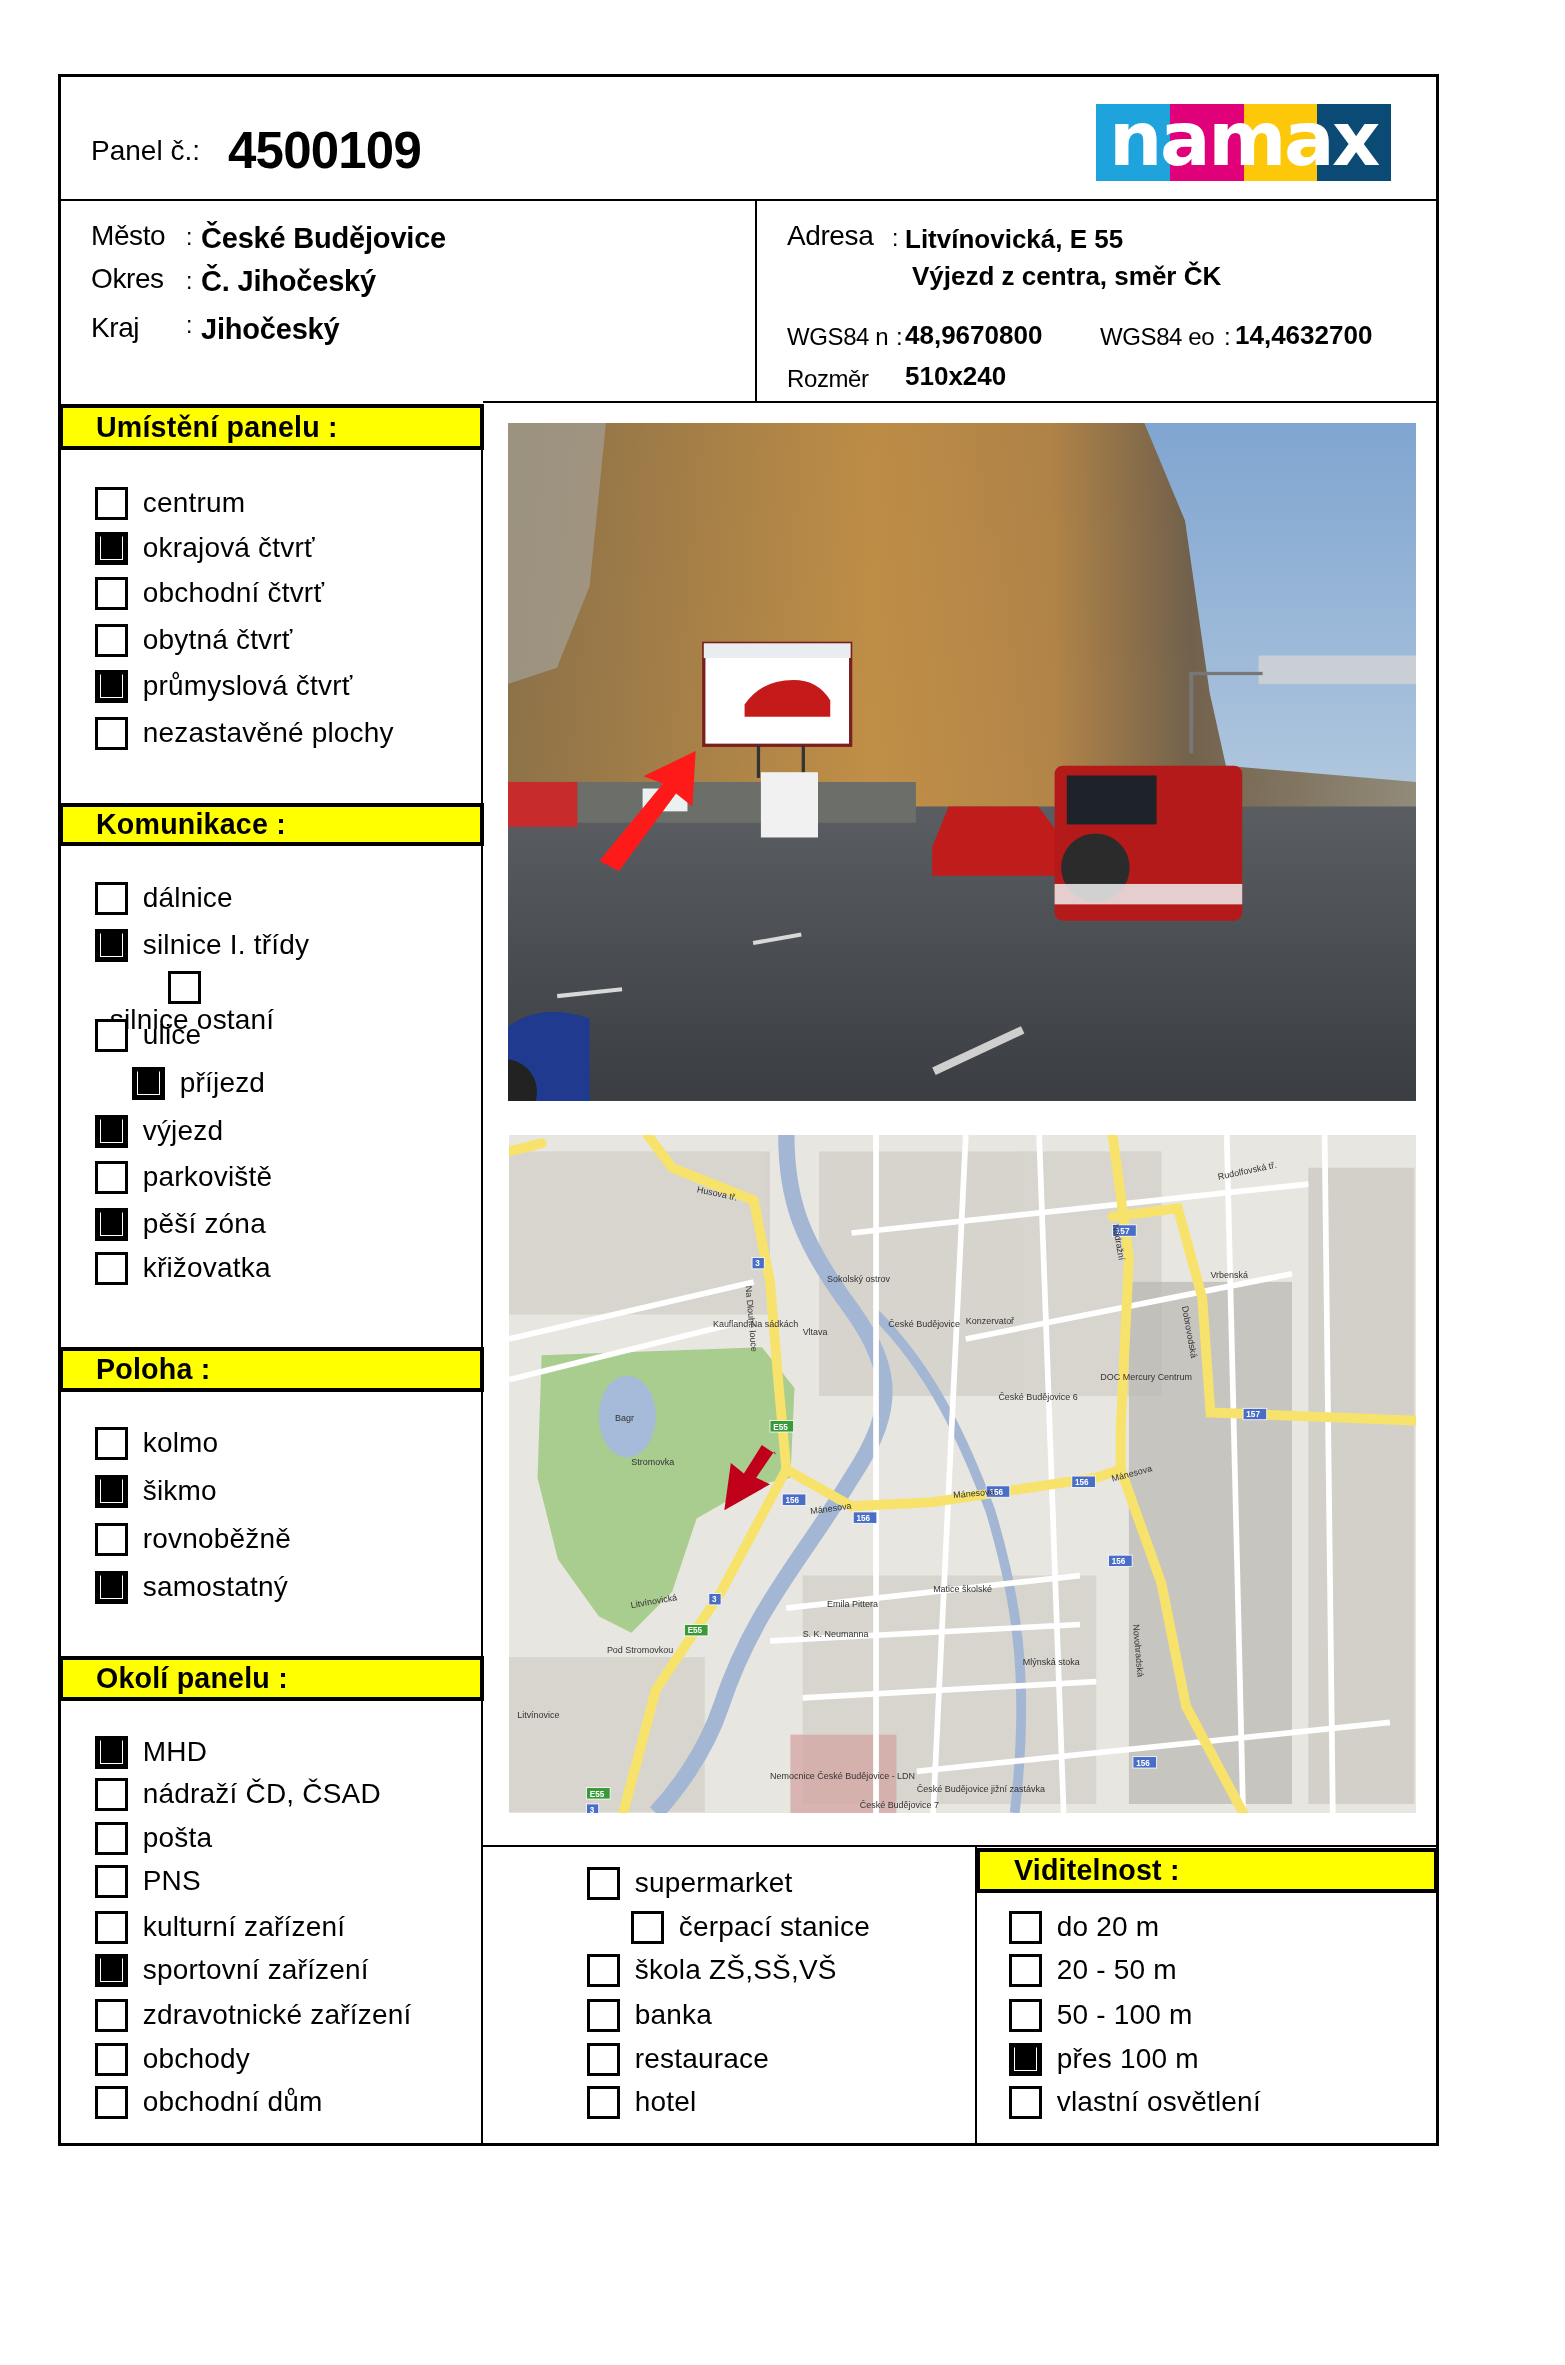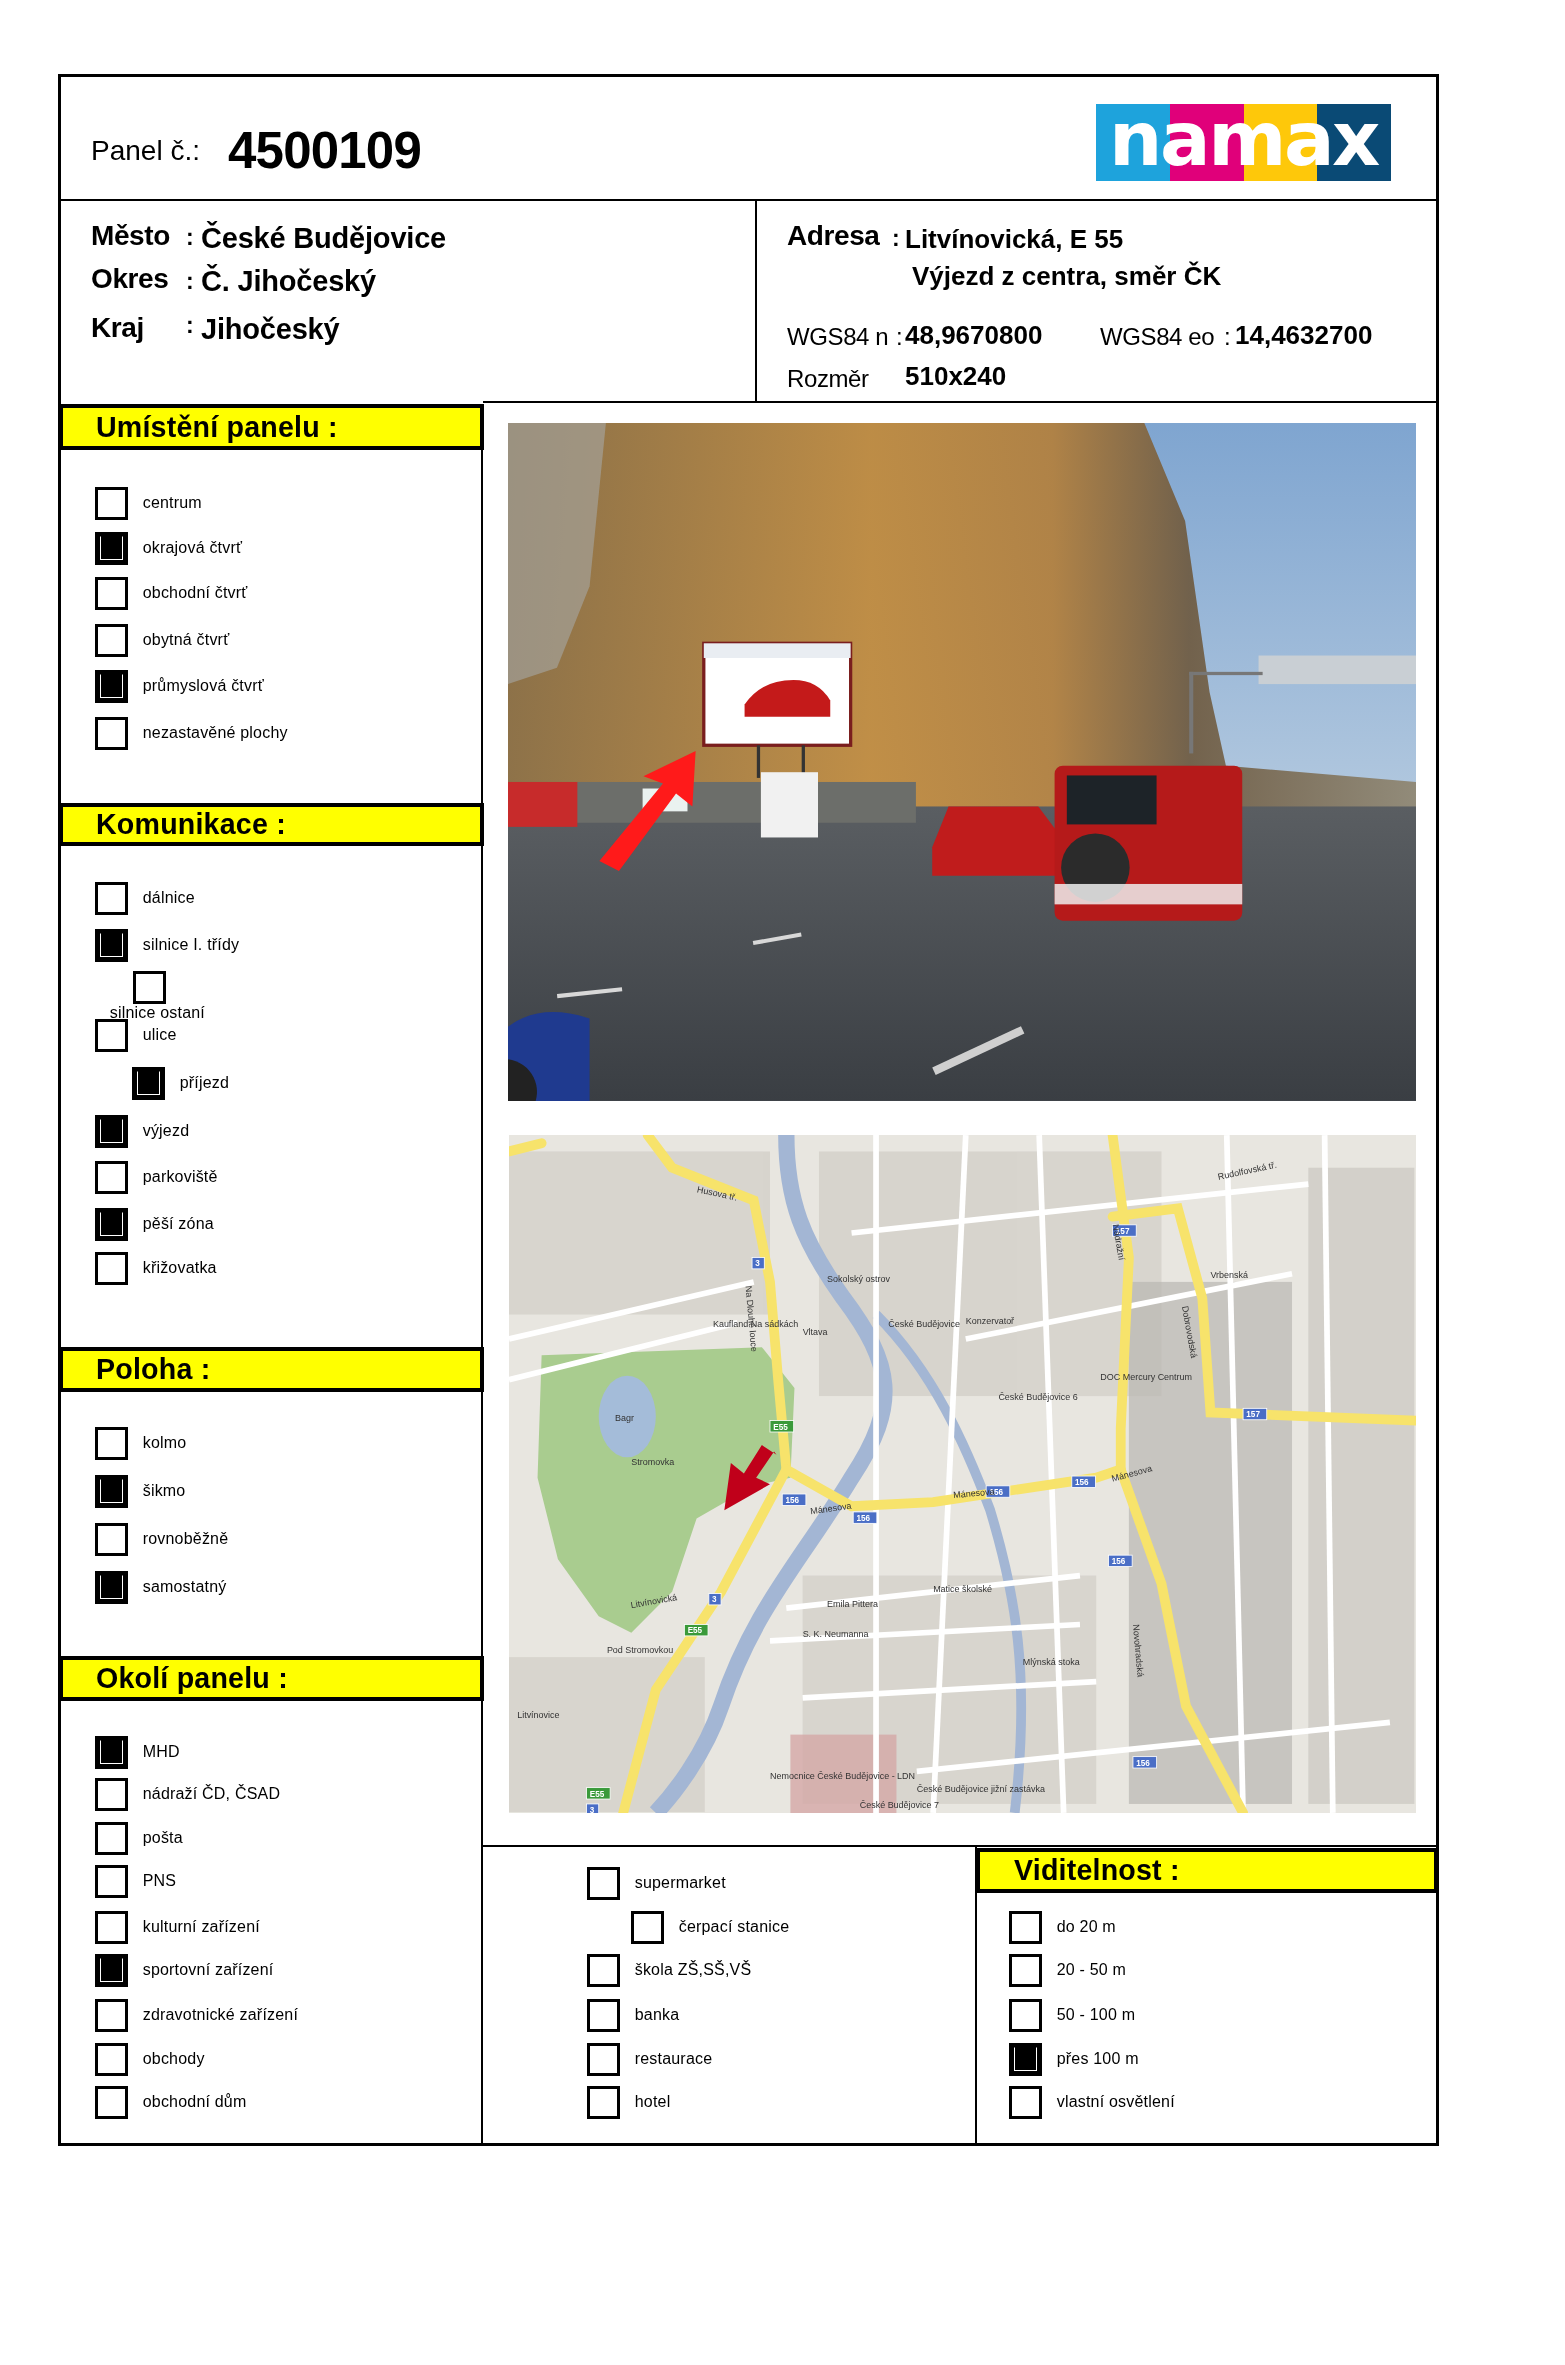--- a/index.html
+++ b/index.html
@@ -2,42 +2,42 @@
 <html style="font-size:13px"><head>
 <meta charset="utf-8">
 <style>
   html, body { margin: 0; padding: 0; background: #ffffff; }
   body { width: 1565px; height: 2366px; position: relative; overflow: hidden;
          font-family: "Liberation Sans", sans-serif; color: #000; }
   .abs { position: absolute; }
   .frame { left: 58px; top: 74px; width: 1381px; height: 2072px; border: 3.3px solid #000; box-sizing: border-box; }
   .hline { position: absolute; background: #000; height: 2.4px; }
   .vline { position: absolute; background: #000; width: 2.4px; }
-  .lbl { position: absolute; font-size: 28px; font-weight: bold; white-space: nowrap; letter-spacing: -0.4px; }
+  .lbl { position: absolute; font-size: 28px; font-weight: normal; white-space: nowrap; letter-spacing: -0.4px; }
   .val { position: absolute; font-size: 29px; font-weight: bold; white-space: nowrap; letter-spacing: -0.2px; }
   .small-lbl { position: absolute; font-size: 24px; white-space: nowrap; letter-spacing: -0.4px; }
   .small-val { position: absolute; font-size: 26px; font-weight: bold; white-space: nowrap; }
   .panel-no-label { left: 91px; top: 135px; font-size: 28px; position: absolute; white-space: nowrap; }
   .panel-no { left: 228px; top: 121px; font-size: 51px; font-weight: bold; position: absolute; letter-spacing: -0.8px; }
 
   .logo { left: 1096px; top: 104px; width: 295px; height: 77px; display: flex; position: absolute; }
   .logo .blk { flex: 1; height: 100%; }
   .logo-text { position: absolute; left: 0; top: -3.3px; width: 100%; height: 100%; text-align: center;
                font-family: "DejaVu Sans", sans-serif; font-weight: bold; font-size: 75px; line-height: 77px;
                color: #fff; letter-spacing: -2.4px; }
 
   .sec-head { position: absolute; background: #ffff00; border: 4.1px solid #000; box-sizing: border-box;
               font-weight: bold; font-size: 28.6px; padding-left: 33px; display: flex; align-items: center; letter-spacing: 0.2px; }
 
   .cb-row { position: absolute; display: flex; align-items: center; height: 36px; }
   .cb { width: 33px; height: 33px; border: 3.3px solid #000; box-sizing: border-box; background: #fff; flex: none; position: relative; }
   .cb.checked { background: #000; }
   .cb.checked::after { content: ""; position: absolute; left: 1.6px; top: 1.6px; right: 1.6px; bottom: 1.6px;
                        border: 1.6px solid #fff; border-top-color: #000; border-right-color: #fff; box-sizing: border-box; }
-  .cb-label { font-size: 16px; margin-left: 14.7px; white-space: nowrap; letter-spacing: 0.2px; text-align: right; }
+  .cb-label { font-size: 28px; margin-left: 14.7px; white-space: nowrap; letter-spacing: 0.2px; text-align: right; }
 
   .photo { left: 508px; top: 423px; width: 908px; height: 678px; position: absolute; overflow: hidden;
            background: linear-gradient(180deg, #9fb8d6 0%, #b9cde0 25%, #a5a39a 50%, #4a4f53 62%, #3b4045 100%); }
   .map { left: 509px; top: 1135px; width: 907px; height: 678px; position: absolute; overflow: hidden; background: #e9e6df; }
 </style>
 </head>
 <body>
 
 <div class="abs frame"></div>
 

